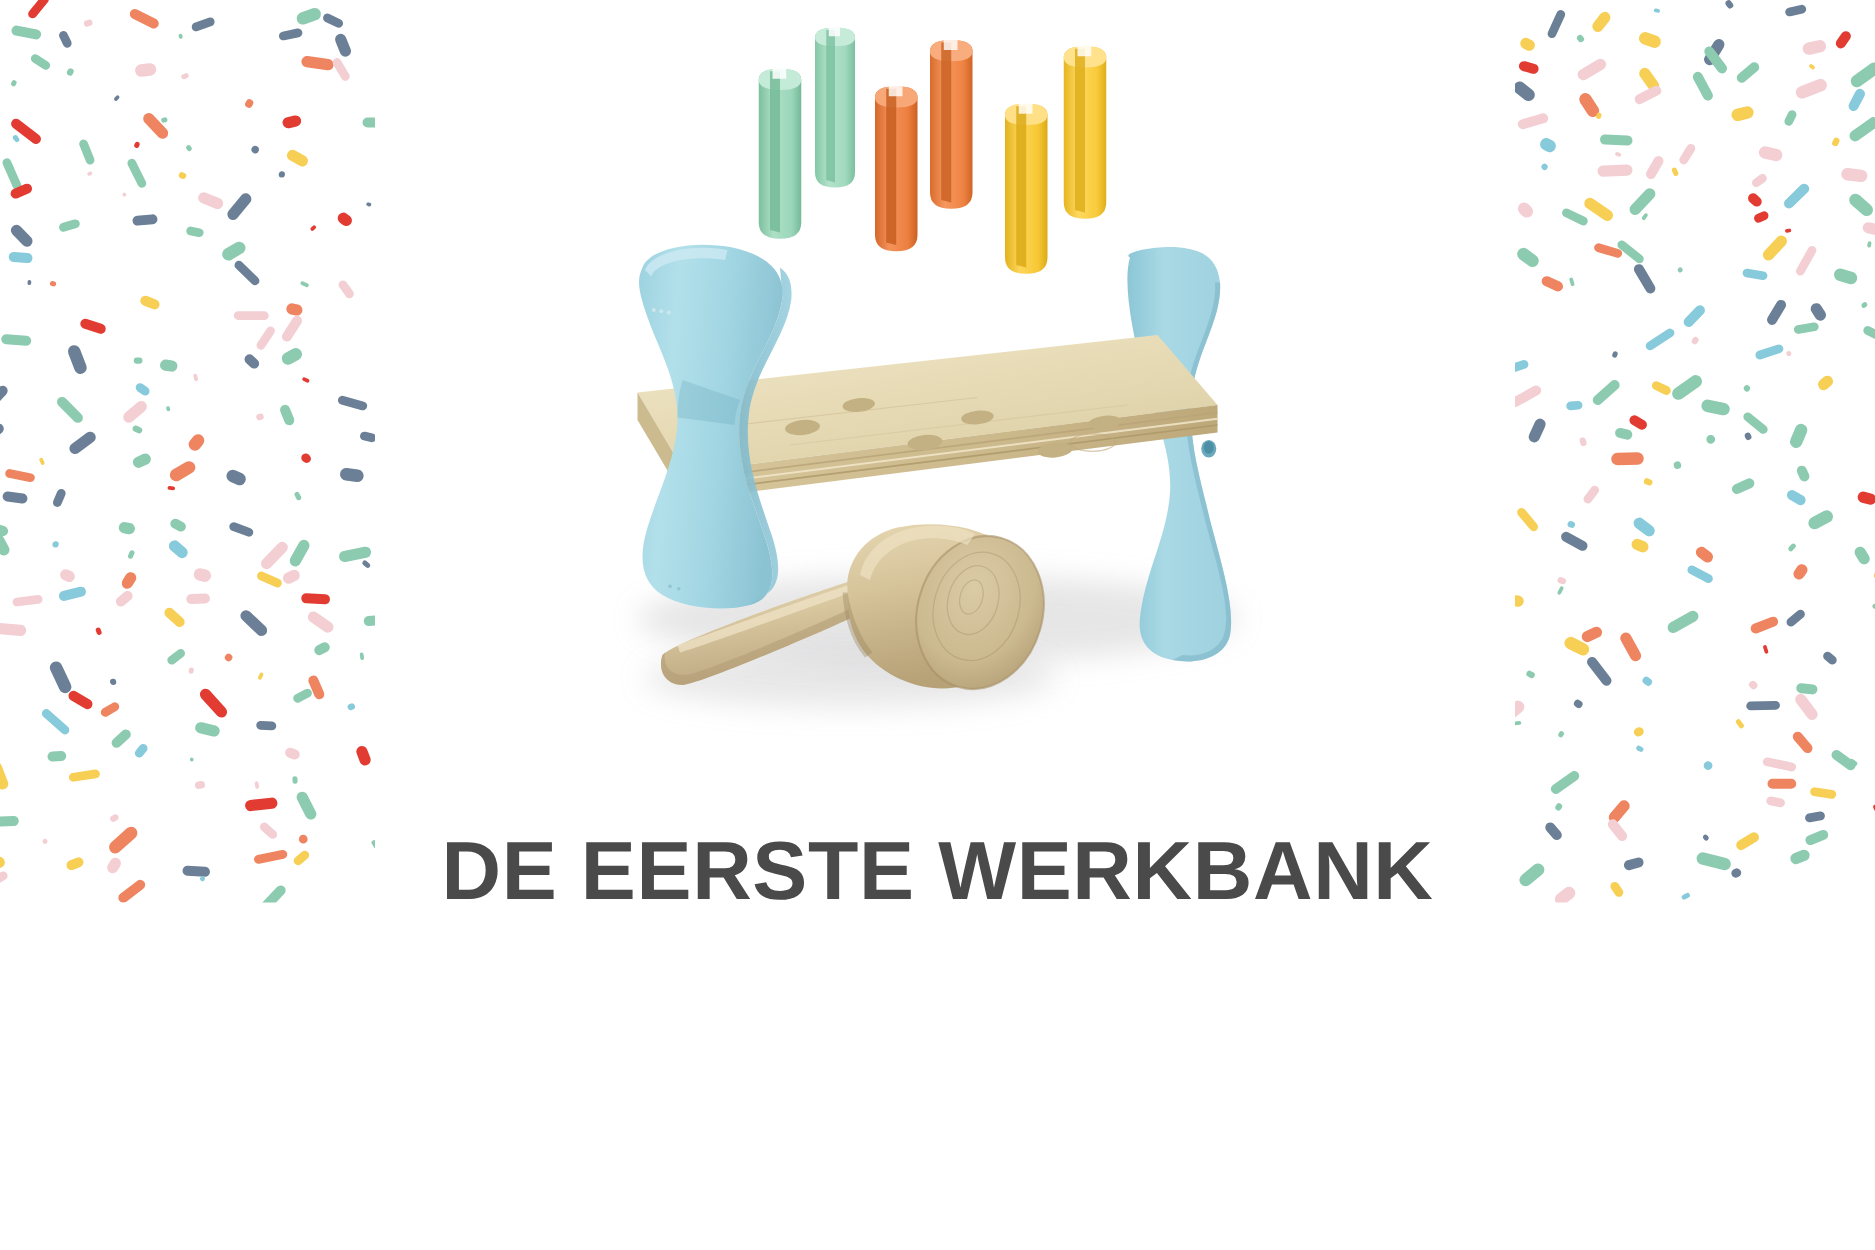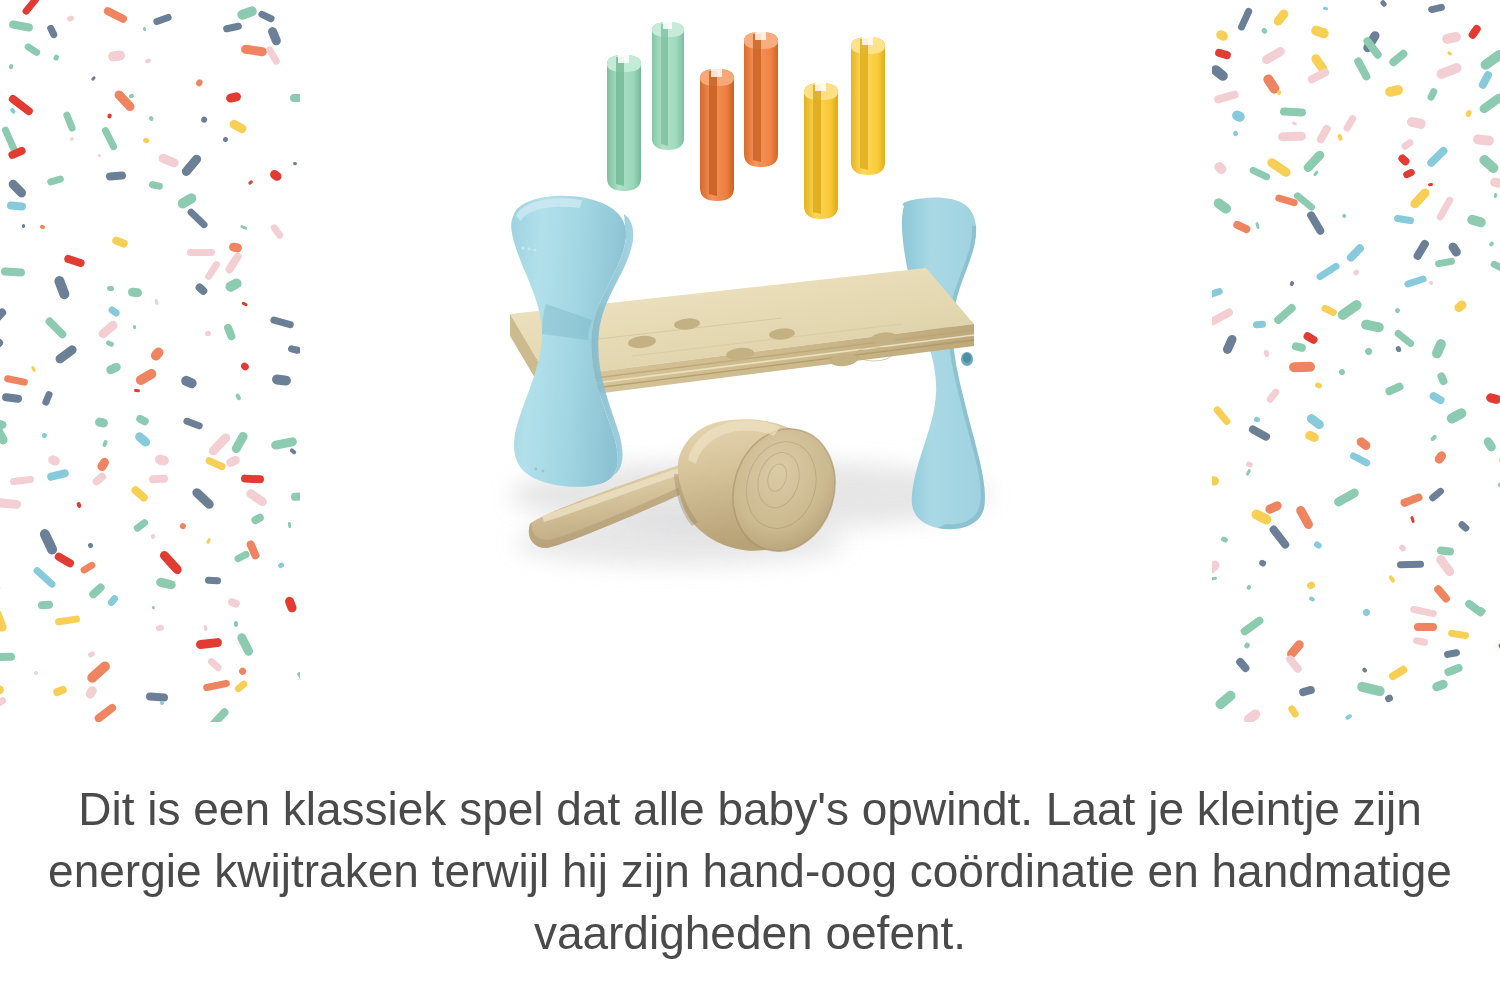--- a/index.html
+++ b/index.html
@@ -681,15 +681,15 @@
       <div class="confetti-dot" style="left: 1.5px; top: 694.5px; width: 22.7px; height: 9.9px; background: rgb(140, 203, 176); transform: rotate(-39.9deg);"></div>
       <div class="confetti-dot" style="left: 87.1px; top: 687.4px; width: 16.4px; height: 8.1px; background: rgb(107, 127, 150); transform: rotate(-15.7deg);"></div>
       <div class="confetti-dot" style="left: 144.8px; top: 684.4px; width: 27.9px; height: 9.6px; background: rgb(140, 203, 176); transform: rotate(13.9deg);"></div>
       <div class="confetti-dot" style="left: 172.8px; top: 695px; width: 7.5px; height: 6.8px; background: rgb(107, 127, 150); transform: rotate(-24.4deg);"></div>
       <div class="confetti-dot" style="left: 219.5px; top: 681.2px; width: 16.3px; height: 9.1px; background: rgb(140, 203, 176); transform: rotate(-21.1deg);"></div>
       <div class="confetti-dot" style="left: 31.4px; top: 711.9px; width: 17.7px; height: 9.6px; background: rgb(243, 207, 212); transform: rotate(-37.4deg);"></div>
       <div class="confetti-dot" style="left: 74.9px; top: 707.7px; width: 13px; height: 7px; background: rgb(247, 207, 84); transform: rotate(56.2deg);"></div>
       <div class="confetti-dot" style="left: 133.4px; top: 714.6px; width: 7.1px; height: 3.5px; background: rgb(134, 202, 219); transform: rotate(-28.4deg);"></div>
     </div>
 
-  <div id="body-copy">Dit is een klassiek spel dat alle baby's opwindt. Laat je kleintje zijn energie kwijtraken terwijl hij zijn hand-oog coördinatie en handmatige vaardigheden oefent.</div>
+  <div id="title">DE EERSTE WERKBANK</div>
 
 </div>
 
 </body></html>

